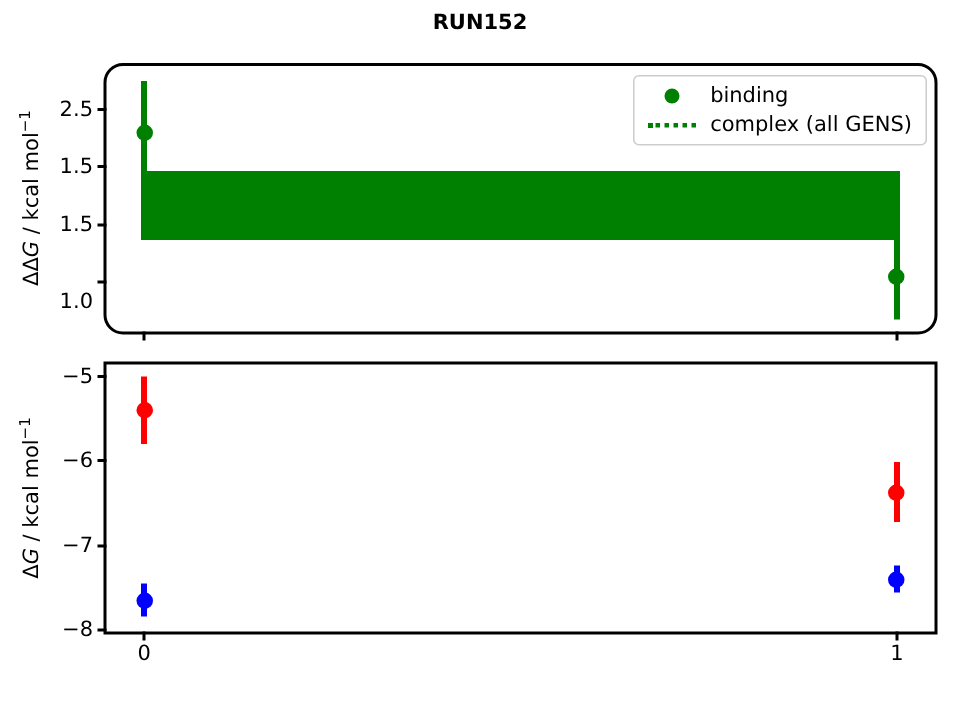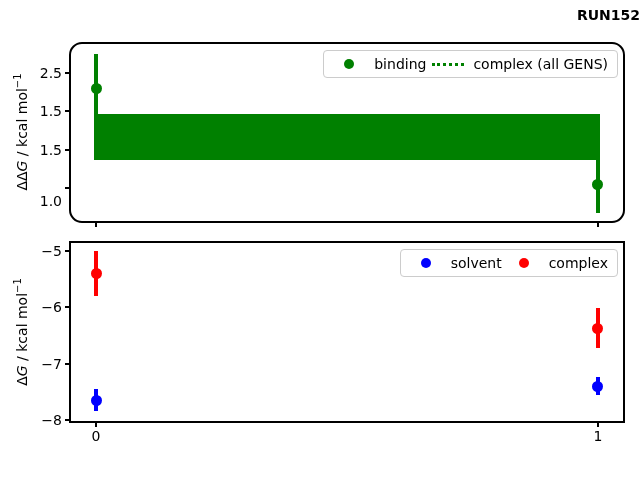--- a/index.html
+++ b/index.html
@@ -11,21 +11,21 @@
   .figure {
     position: relative;
     width: 640px;
     height: 480px;
     background: #ffffff;
     overflow: hidden;
   }
   .fig-title {
     position: absolute;
     left: 0; top: 7px; width: 640px;
-    text-align: right;
+    text-align: center;
     font-size: 14px;
     font-weight: bold;
   }
   .axes {
     position: absolute;
     border: 2px solid #000000;
     background: #ffffff;
   }
   .axes-top    { left: 69px; top: 42px;  width: 552px; height: 177px; border-radius: 13px; }
   .axes-bottom { left: 69px; top: 241px; width: 552px; height: 178px; }
@@ -61,21 +61,21 @@
     border-radius: 50%;
   }
   .legend {
     position: absolute;
     top: 6px; right: 5px;
     background: rgba(255,255,255,0.85);
     border: 1px solid #cccccc;
     border-radius: 4px;
     padding: 5px 9px 5px 6px;
     display: flex;
-    flex-direction: row;
+    flex-direction: column;
     gap: 3px;
   }
   .legend-row {
     display: flex;
     align-items: center;
     white-space: nowrap;
   }
   .legend-handle {
     width: 38px;
     display: flex;
@@ -165,33 +165,19 @@
       <div class="x-tick" style="left: 525.909px;"></div>
       <div class="x-tick-label" style="left: 526.909px;">1</div>
       <div class="err-bar" style="left: 23.0909px; top: 145.892px; height: 22.5316px; background: rgb(0, 0, 255);"></div>
       <div class="marker" style="left: 19.5909px; top: 151.658px; background: rgb(0, 0, 255);"></div>
       <div class="err-bar" style="left: 524.909px; top: 134.063px; height: 18.0253px; background: rgb(0, 0, 255);"></div>
       <div class="marker" style="left: 521.409px; top: 137.576px; background: rgb(0, 0, 255);"></div>
       <div class="err-bar" style="left: 23.0909px; top: 7.88608px; height: 45.0633px; background: rgb(255, 0, 0);"></div>
       <div class="marker" style="left: 19.5909px; top: 24.9177px; background: rgb(255, 0, 0);"></div>
       <div class="err-bar" style="left: 524.909px; top: 65.3418px; height: 39.4304px; background: rgb(255, 0, 0);"></div>
       <div class="marker" style="left: 521.409px; top: 79.557px; background: rgb(255, 0, 0);"></div>
-      <div class="legend">
-        <div class="legend-row">
-          <div class="legend-handle">
-            <div class="legend-dot" style="background: rgb(0, 0, 255);"></div>
-          </div>
-          <div class="legend-label">solvent</div>
-        </div>
-        <div class="legend-row">
-          <div class="legend-handle">
-            <div class="legend-dot" style="background: rgb(255, 0, 0);"></div>
-          </div>
-          <div class="legend-label">complex</div>
-        </div>
-      </div>
     </div>
 
   <div class="axis-label ylabel ylabel-top"><span>ΔΔ</span><span class="var-italic">G</span><span> / kcal mol</span><sup>−1</sup></div>
 
   <div class="axis-label ylabel ylabel-bottom"><span>Δ</span><span class="var-italic">G</span><span> / kcal mol</span><sup>−1</sup></div>
 
 </div>
 
 </body></html>

